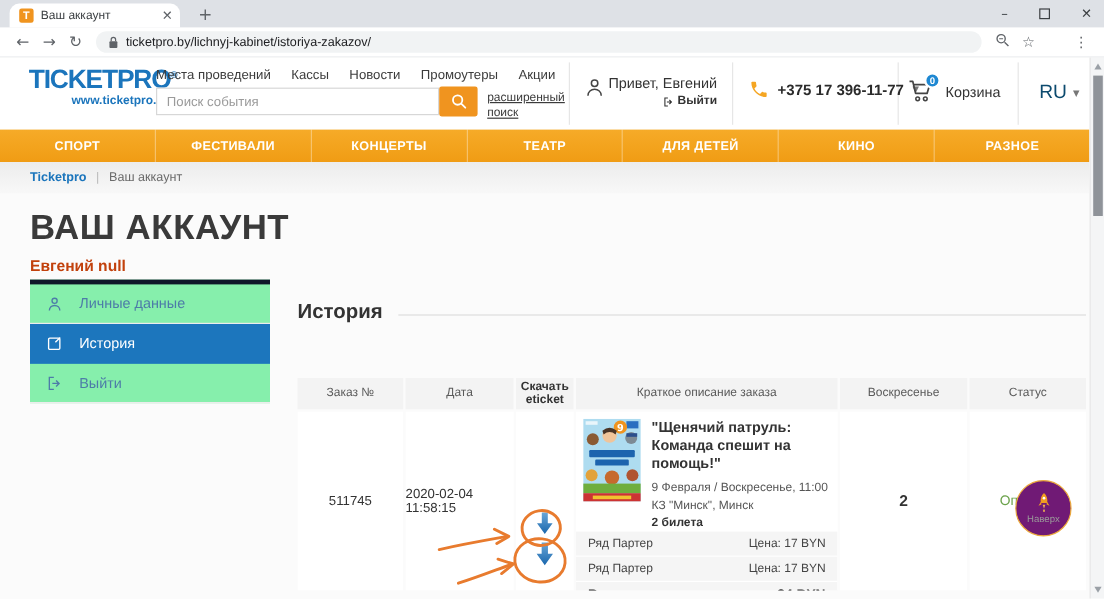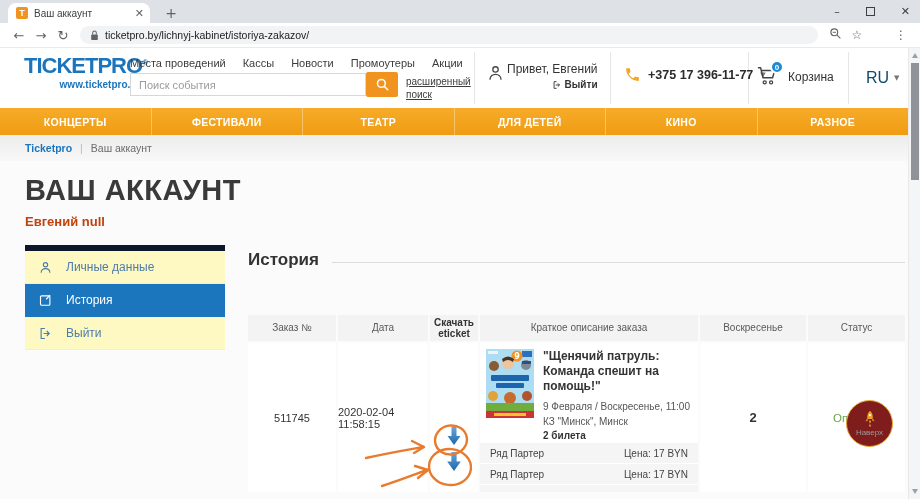--- a/index.html
+++ b/index.html
@@ -91,21 +91,21 @@
                 padding-left:25px; gap:8px; font-size:10.5px; }
   .bc-home { color:#1b75bc; font-weight:bold; cursor:pointer; }
   .bc-sep { color:#b9b9b9; }
   .bc-cur { color:#6b6b6b; }
 
   
   .page-title { position:absolute; left:25px; top:126px; font-size:29px; font-weight:bold; color:#3a3a3a; letter-spacing:.5px;}
   .page-user { position:absolute; left:25px; top:166px; font-size:13px; font-weight:bold; color:#c2410c; }
 
   
-  .sidebar { position:absolute; left:25px; top:197px; width:200px; border-top:6px solid #0f172a; background:#fef9c3;}
+  .sidebar { position:absolute; left:25px; top:185px; width:200px; border-top:4px solid #0f172a; background:#86efac;}
   .side-item { height:33px; display:flex; align-items:center; gap:13px; padding-left:13px;
                border-bottom:1px solid #ececec; color:#4d7ca8; font-size:12px; cursor:pointer; }
   .side-item svg { flex:0 0 15px; }
   .side-item.active { background:#1c76bd; color:#fff; border-bottom-color:#1c76bd; }
 
   
   .hist-title { position:absolute; left:248px; top:202px; font-size:17px; font-weight:bold; color:#333; }
   .hist-line { position:absolute; left:332px; top:214px; width:573px; height:1px; background:#dcdcdc; }
 
   .htable { position:absolute; left:248px; top:267px; width:657px; display:grid;
@@ -127,21 +127,21 @@
   .event-meta { margin-top:5px; font-size:10px; color:#555; line-height:1.5; }
   .event-tickets { font-size:10px; font-weight:bold; color:#333; margin-top:1px;}
   .ticket-list { margin-top:2px; }
   .t-row { height:21px; background:#f5f5f5; border-bottom:1px solid #fff; display:flex;
            align-items:center; justify-content:space-between; padding:0 10px; font-size:10px; color:#444;}
   .t-row.total { height:23px; font-size:11.5px; font-weight:bold; color:#222; }
   .qty { font-size:13px; font-weight:bold; color:#333; }
   .status { font-size:11.5px; color:#6ba24b; }
 
   
-  .totop { position:absolute; left:846px; top:352px; width:47px; height:47px; background:#7f1d1d;
+  .totop { position:absolute; left:846px; top:352px; width:47px; height:47px; background:#701a75;
            border:1.5px solid #eaa83c; border-radius:50%; display:flex; flex-direction:column;
            align-items:center; justify-content:center; cursor:pointer; z-index:6; }
   .totop-label { font-size:8px; color:#9a9a9a; margin-top:-1px; }
 
   
   .annotation { position:absolute; top:0; left:0; width:920px; height:499px; pointer-events:none; z-index:9; }
 </style>
 </head>
 <body>
 
@@ -252,22 +252,23 @@
         <span class="cart-label">Корзина</span>
       </div>
 
       <div class="lang-blk">
         <span class="lang">RU</span>
         <span class="caret glyph">▼</span>
       </div>
     </div>
 
     <div class="cat-nav">
+      <div class="cat-item">СПОРТ</div>
+      <div class="cat-item">ФЕСТИВАЛИ</div>
       <div class="cat-item">КОНЦЕРТЫ</div>
-      <div class="cat-item">ФЕСТИВАЛИ</div>
       <div class="cat-item">ТЕАТР</div>
       <div class="cat-item">ДЛЯ ДЕТЕЙ</div>
       <div class="cat-item">КИНО</div>
       <div class="cat-item">РАЗНОЕ</div>
     </div>
 
     <div class="breadcrumb">
       <span class="bc-home">Ticketpro</span>
       <span class="bc-sep">|</span>
       <span class="bc-cur">Ваш аккаунт</span>

